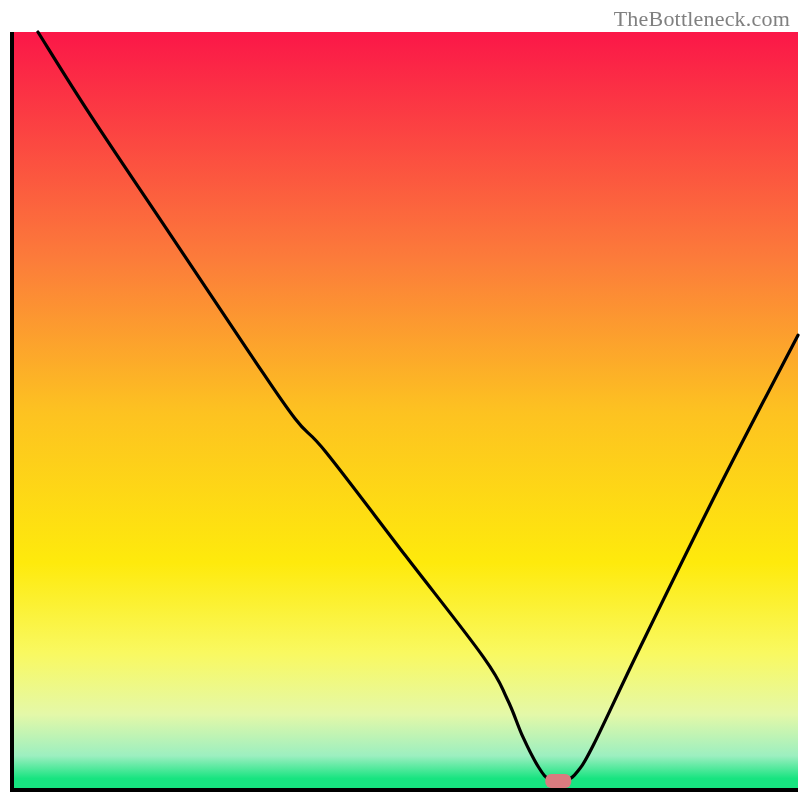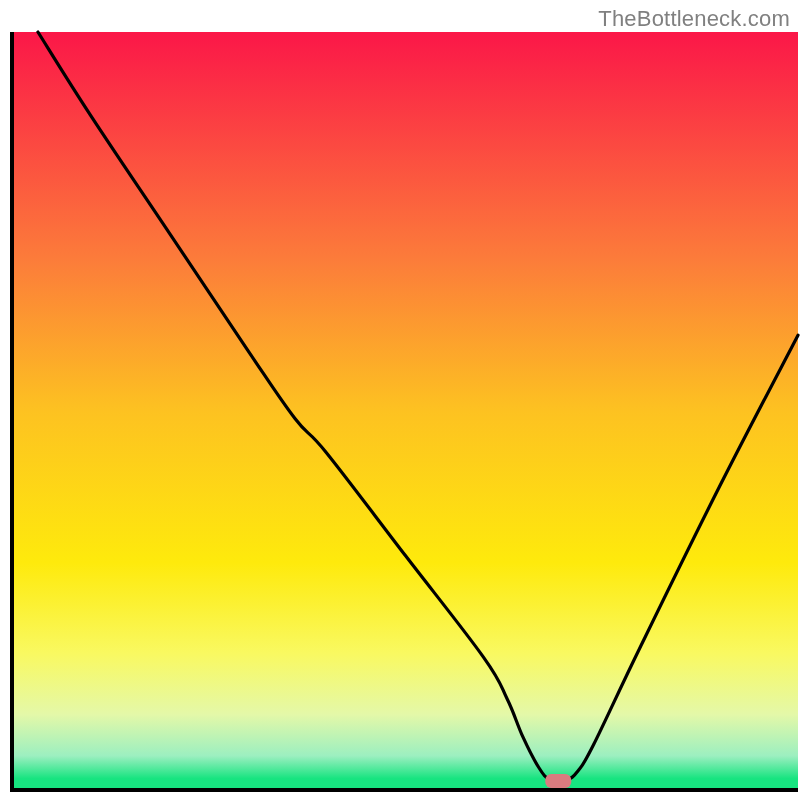--- a/index.html
+++ b/index.html
@@ -8,20 +8,21 @@
     width: 800px;
     height: 800px;
     background: #ffffff;
     font-family: Arial, Helvetica, sans-serif;
     overflow: hidden;
   }
   .chart-wrapper {
     position: relative;
     width: 800px;
     height: 800px;
+    font-family: Liberation Serif, serif;
   }
   .watermark {
     position: absolute;
     top: 6px;
     right: 10px;
     font-size: 22px;
     color: #808080;
     letter-spacing: 0.2px;
     user-select: none;
   }

